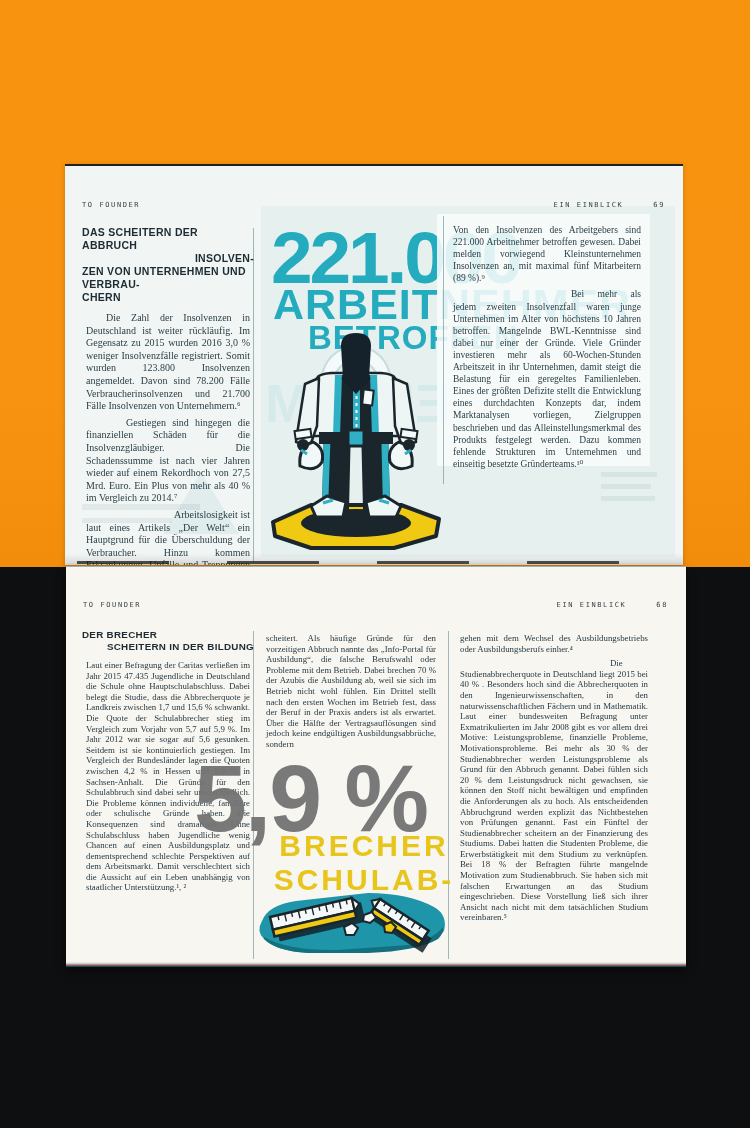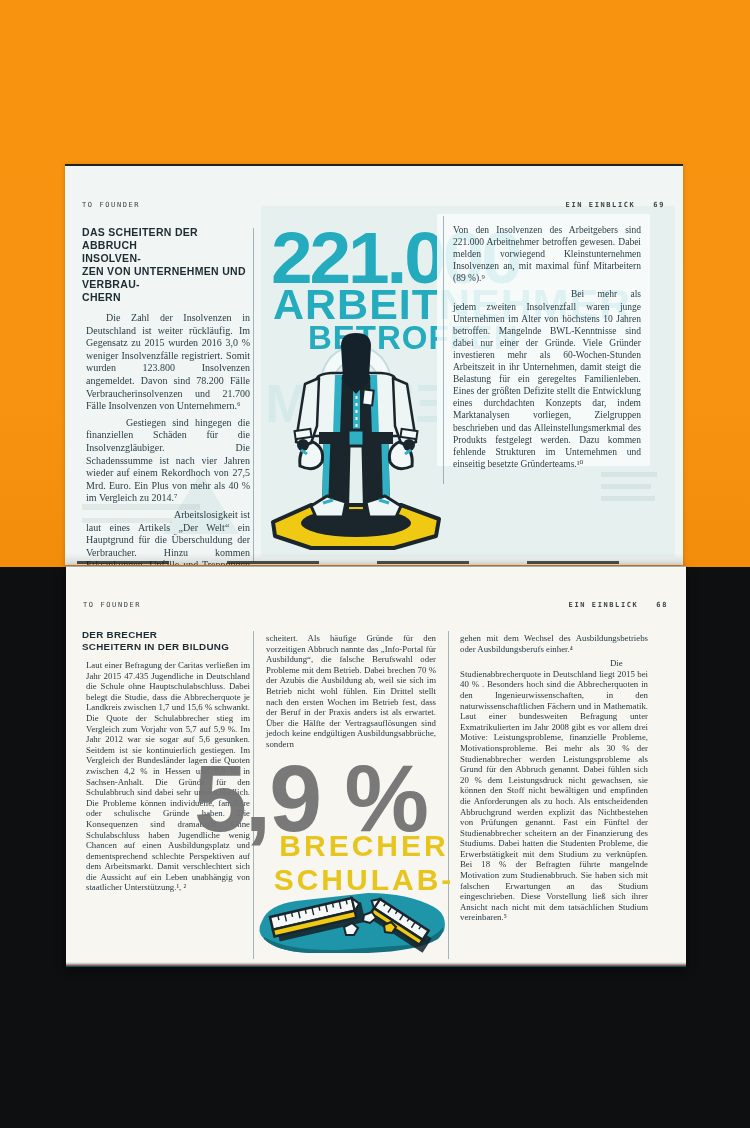--- a/index.html
+++ b/index.html
@@ -15,32 +15,32 @@
   .page-bottom{left:66px;top:566px;width:620px;height:400px;background:#F7F6F1;
        border-top:1px solid rgba(0,0,0,.30);box-shadow:0 3px 8px rgba(0,0,0,.5);}
   .page-bottom::after{content:"";position:absolute;left:0;right:0;bottom:0;height:5px;
        background:linear-gradient(180deg,rgba(0,0,0,0) 0,#cfd0c9 30%,#b06a6d 60%,#1a6570 85%,#10222a 100%);}
 
   .tint{position:absolute;left:196px;top:40px;right:8px;bottom:8px;
        background:rgba(151,203,211,.12);}
 
   .runhead{position:absolute;left:17px;right:18px;display:flex;justify-content:space-between;
        font-family:"DejaVu Sans Mono",monospace;font-size:7px;letter-spacing:1.6px;color:#3C4346;}
-  .runhead .rh-right{display:flex;gap:18px;font-weight:bold;}
+  .runhead .rh-right{display:flex;gap:30px;}
 
   .col{position:absolute;color:#2C4049;}
   .serifbody p{margin:4px;font-family:"Liberation Serif","DejaVu Serif",serif;
        text-align:justify;hyphens:auto;-webkit-hyphens:auto;}
   .pt-left p{font-size:10px;line-height:12.6px;}
   .pt-right p{font-size:9.5px;line-height:12.1px;}
   .pb p{font-size:8.8px;line-height:10.6px;color:#273A44;}
 
   .art-heading{font-family:"Liberation Sans",sans-serif;font-weight:700;color:#1D2B33;
        font-size:10.5px;line-height:13px;letter-spacing:.3px;margin-bottom:8px;}
-  .art-heading .r{}
+  .art-heading .r{text-align:right;}
   .pb .art-heading{font-size:9.8px;line-height:12px;margin-bottom:7px;}
 
   .vline{position:absolute;width:1px;background:rgba(90,130,140,.55);}
 
   .stat-num{position:absolute;font-weight:700;color:#24ACBE;font-family:"Liberation Sans",sans-serif;
        white-space:nowrap;}
   .pt-num{left:206px;top:56px;font-size:72px;line-height:72px;letter-spacing:-3px;transform:scaleX(1.04);transform-origin:left top;}
   .pt-lab1{left:208px;top:122px;font-size:43px;line-height:33px;letter-spacing:1px;}
   .pt-lab2{left:243px;top:155px;font-size:33px;line-height:33px;letter-spacing:1px;}
 

